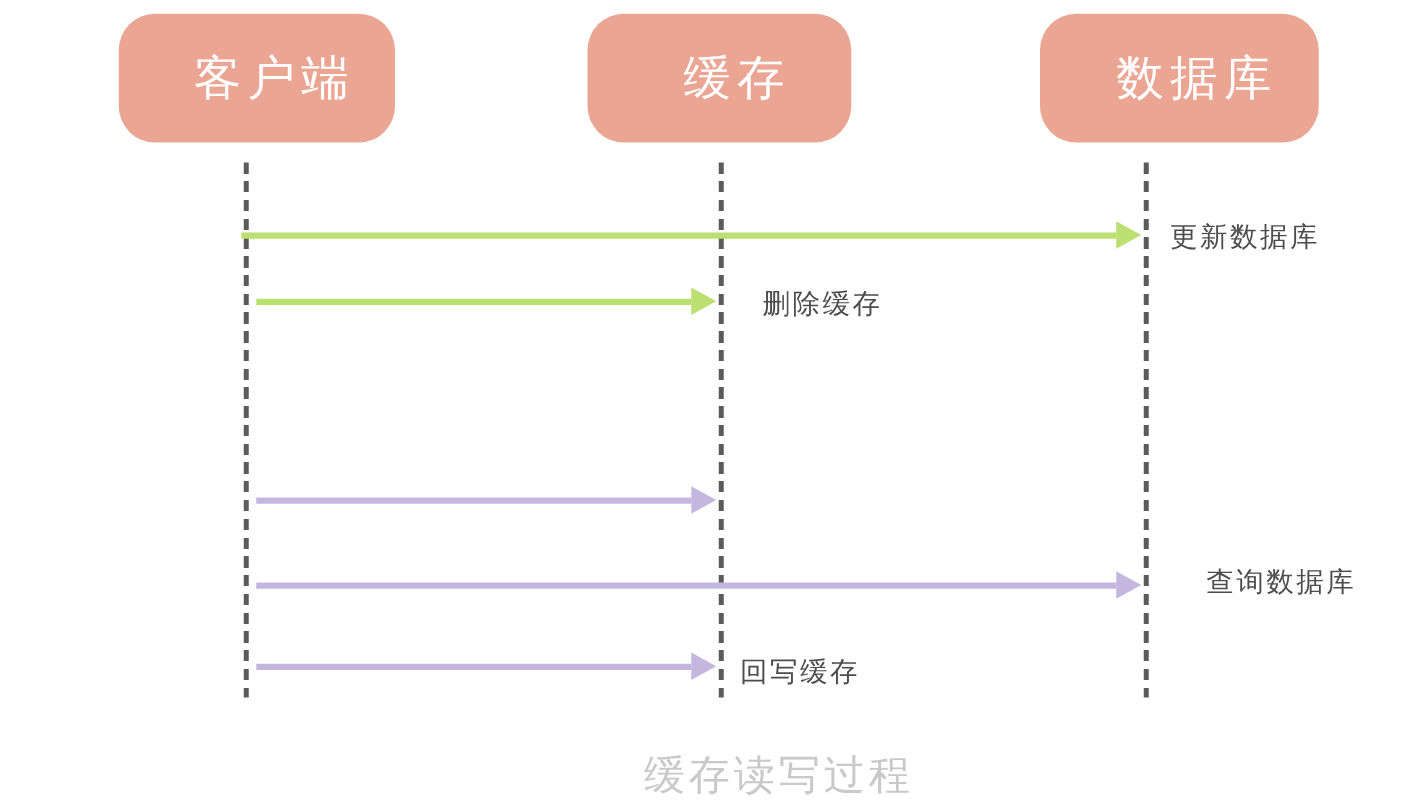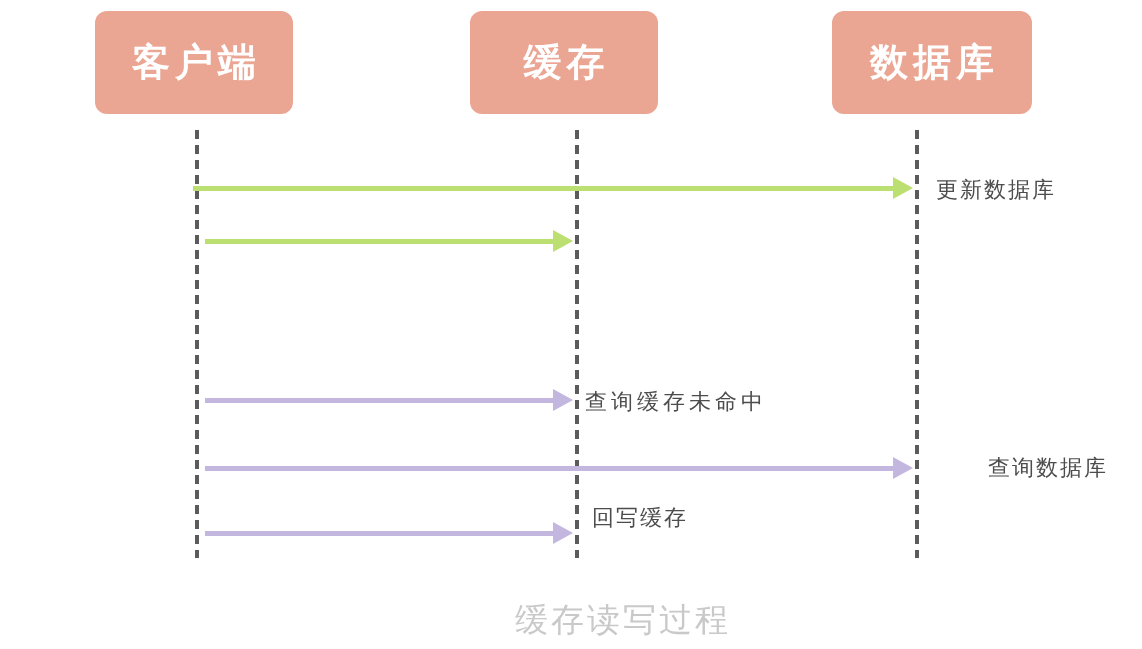--- a/index.html
+++ b/index.html
@@ -22,29 +22,30 @@
     height:649px;
     background:#ffffff;
     overflow:hidden;
   }
   
   .actor{
     position:absolute;
     top:11px;
     height:103px;
     background:var(--actor-bg);
-    border-radius:12px;
+    border-radius:29px;
     display:flex;
     align-items:center;
     justify-content:center;
     color:var(--actor-text);
     font-size:38px;
-    font-weight:bold;
+    font-weight:normal;
     letter-spacing:5px;
     text-indent:5px;
+    padding-left:23px;
   }
   .actor.client{left:95px;width:198px;}
   .actor.cache{left:470px;width:188px;}
   .actor.database{left:832px;width:200px;}
   
   .lifeline{
     position:absolute;
     top:130px;
     height:428px;
     width:4px;
@@ -90,22 +91,22 @@
     position:absolute;
     color:var(--label-text);
     font-size:22px;
     letter-spacing:2px;
     white-space:nowrap;
     line-height:36px;
   }
   .msg-label.m1{left:936px;top:172px;}
   .msg-label.m2{left:610px;top:225px;}
   .msg-label.m3{left:585px;top:384px;letter-spacing:4px;}
-  .msg-label.m4{left:988px;top:450px;}
-  .msg-label.m5{left:592px;top:500px;}
+  .msg-label.m4{left:965px;top:450px;font-family:Liberation Mono, monospace;}
+  .msg-label.m5{left:592px;top:520px;}
   
   .caption{
     position:absolute;
     left:515px;
     top:598px;
     color:var(--caption-text);
     font-size:33px;
     letter-spacing:3px;
     white-space:nowrap;
     font-family:Liberation Serif, serif;
@@ -145,19 +146,19 @@
   <div class="arrow read a4">
     <span class="shaft"></span>
     <span class="head"></span>
   </div>
   <div class="arrow read a5">
     <span class="shaft"></span>
     <span class="head"></span>
   </div>
 
   <div class="msg-label m1">更新数据库</div>
-  <div class="msg-label m3">查询缓存未命中</div>
+  <div class="msg-label m2">删除缓存</div>
   <div class="msg-label m4">查询数据库</div>
   <div class="msg-label m5">回写缓存</div>
 
   <div class="caption">缓存读写过程</div>
 
 </div>
 
 </body></html>

